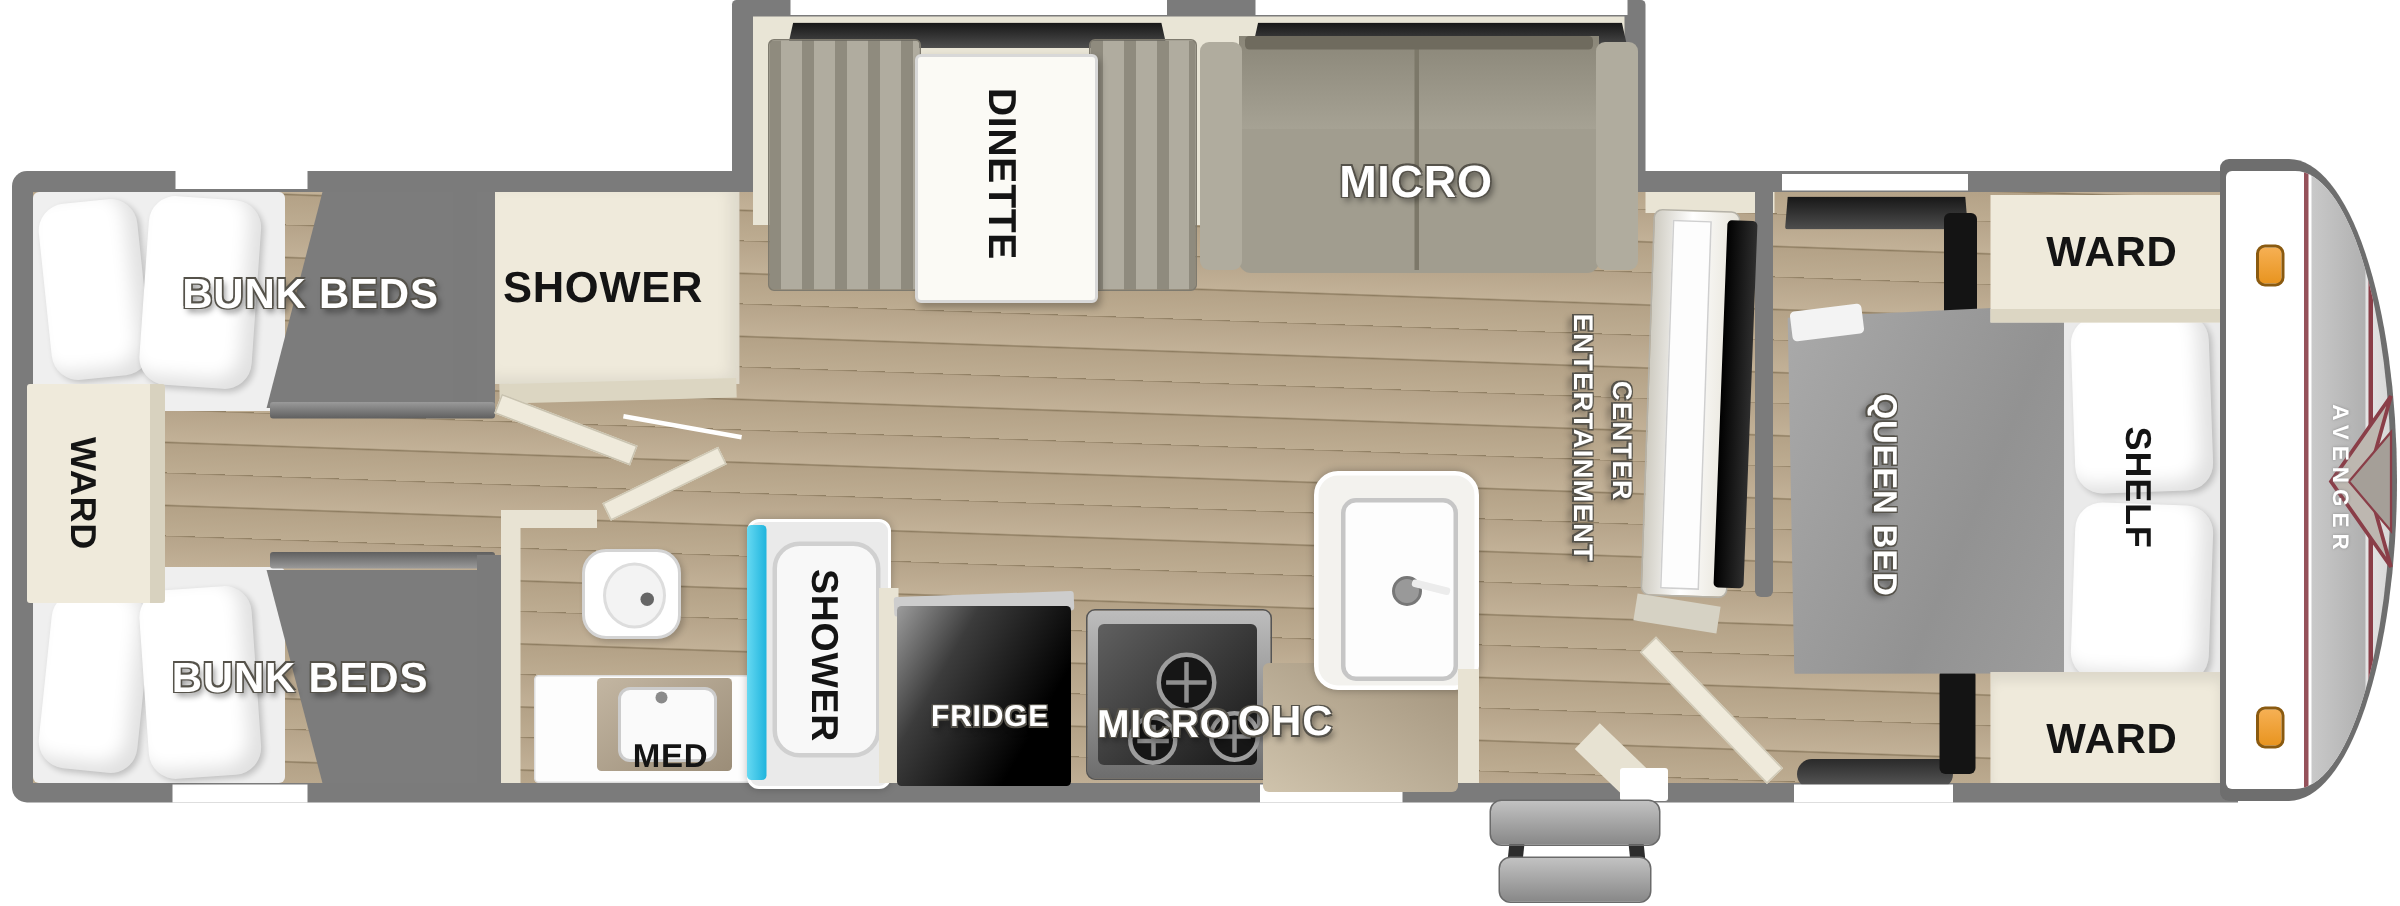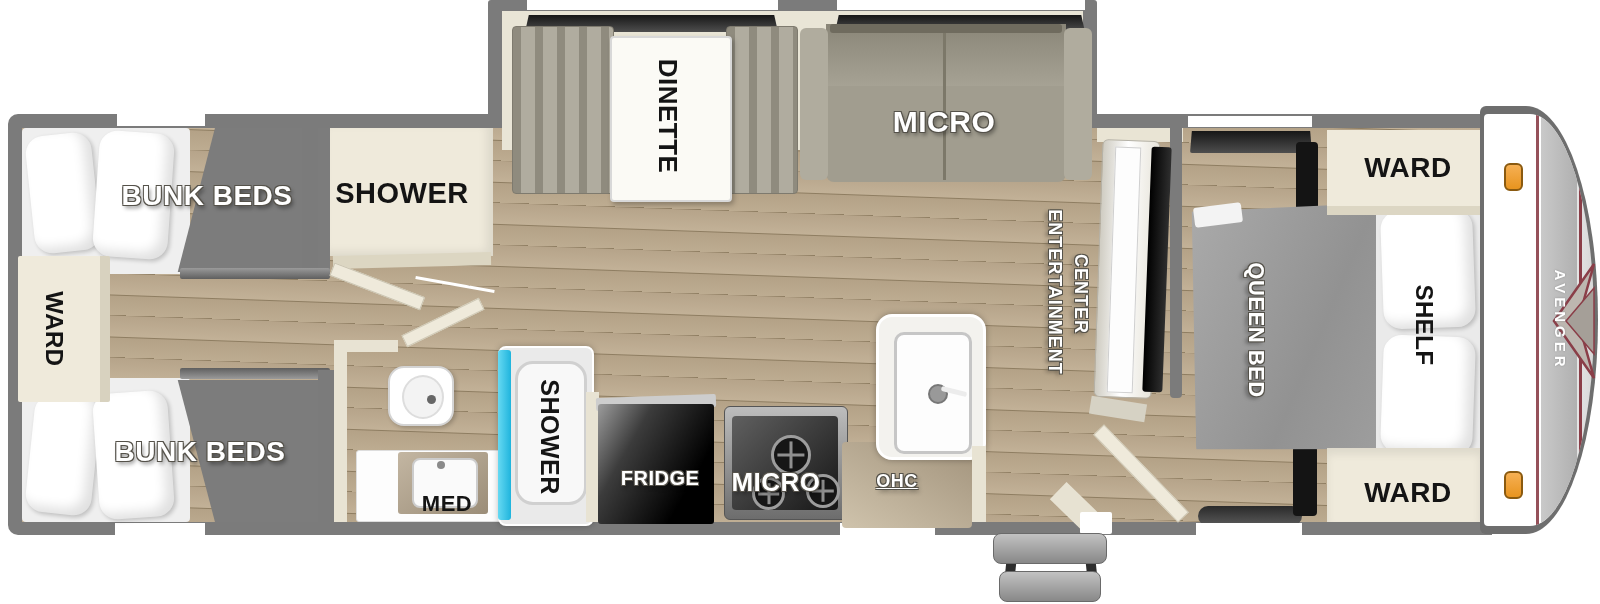--- a/index.html
+++ b/index.html
@@ -155,20 +155,20 @@
   <span class="lbl white" style="left:200px;top:452px;font-size:28px;">BUNK BEDS</span>
   <span class="lbl black" style="left:402px;top:193px;font-size:29px;">SHOWER</span>
   <span class="lbl v black" style="left:668px;top:116px;font-size:26px;">DINETTE</span>
   <span class="lbl white" style="left:944px;top:122px;font-size:30px;">MICRO</span>
   <span class="lbl v white" style="left:1055px;top:292px;font-size:18px;letter-spacing:1px;">ENTERTAINMENT</span>
   <span class="lbl v white" style="left:1081px;top:294px;font-size:18px;letter-spacing:1px;">CENTER</span>
   <span class="lbl v black" style="left:549px;top:437px;font-size:25px;">SHOWER</span>
   <span class="lbl black" style="left:447px;top:504px;font-size:22px;">MED</span>
   <span class="lbl white" style="left:660px;top:478px;font-size:20px;">FRIDGE</span>
   <span class="lbl white" style="left:776px;top:482px;font-size:26px;">MICRO</span>
-  <span class="lbl white" style="left:897px;top:481px;font-size:18px;text-decoration:underline;">OHC</span>
+  <span class="lbl white" style="left:857px;top:481px;font-size:28px;">OHC</span>
   <span class="lbl v white" style="left:1256px;top:330px;font-size:22px;">QUEEN BED</span>
   <span class="lbl v black" style="left:1424px;top:325px;font-size:24px;">SHELF</span>
   <span class="lbl black" style="left:1408px;top:168px;font-size:28px;">WARD</span>
   <span class="lbl black" style="left:1408px;top:493px;font-size:28px;">WARD</span>
   <span class="lbl v" style="left:1560px;top:320px;font-size:15px;letter-spacing:4px;color:#fff;text-shadow:0 0 2px #8a8a8a;">AVENGER</span>
 
 </div>
 
 </body></html>

